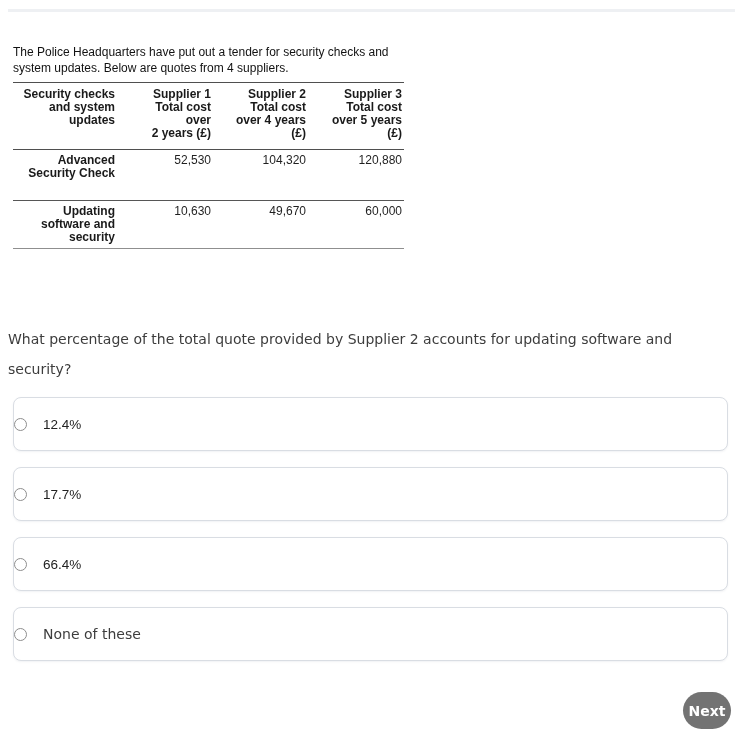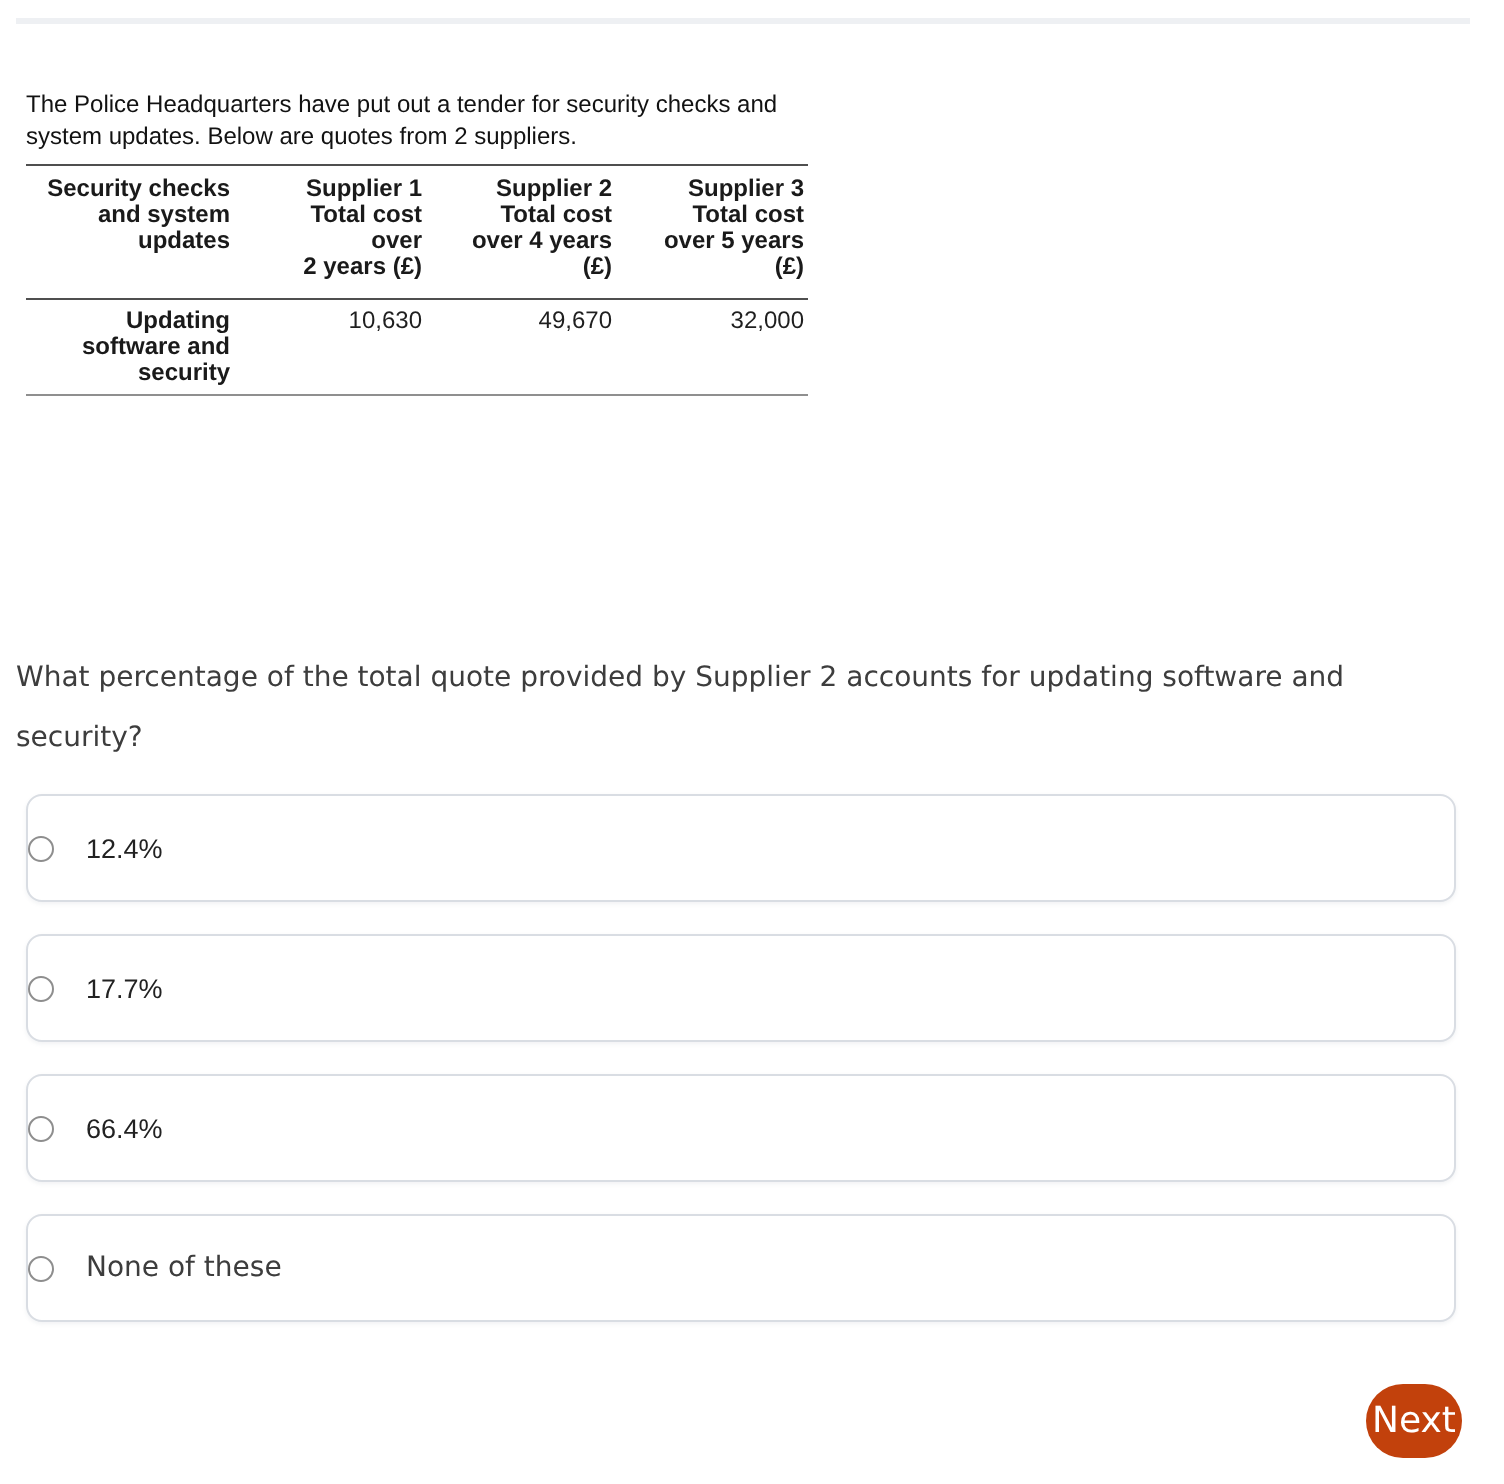--- a/index.html
+++ b/index.html
@@ -100,36 +100,36 @@
     font-size: 14px;
     color: #3d3d3d;
   }
 
   .next-btn {
     position: absolute;
     left: 683px; top: 692px;
     width: 48px; height: 37px;
     border: none;
     border-radius: 18.5px;
-    background: #c2410c;
+    background: #737373;
     color: #ffffff;
     font-family: "DejaVu Sans", sans-serif;
-    font-weight: normal;
-    font-size: 18px;
+    font-weight: bold;
+    font-size: 14px;
     text-align: center;
     cursor: pointer;
   }
 </style>
 </head>
 <body>
 
 <div class="top-divider"></div>
 
 <p class="intro">The Police Headquarters have put out a tender for security checks and
-system updates. Below are quotes from 2 suppliers.</p>
+system updates. Below are quotes from 4 suppliers.</p>
 
 <table class="quotes">
   <colgroup>
     <col style="width:104px">
       <col style="width:96px">
       <col style="width:95px">
       <col style="width:96px">
   </colgroup>
   <thead>
     <tr>
@@ -144,27 +144,34 @@
 Total cost
 over 4 years
 (£)</th>
       <th>Supplier 3
 Total cost
 over 5 years
 (£)</th>
     </tr>
   </thead>
   <tbody>
+    <tr class="row-2">
+      <th>Advanced
+Security Check</th>
+      <td>52,530</td>
+      <td>104,320</td>
+      <td>120,880</td>
+    </tr>
     <tr class="row-3">
       <th>Updating
 software and
 security</th>
       <td>10,630</td>
       <td>49,670</td>
-      <td>32,000</td>
+      <td>60,000</td>
     </tr>
   </tbody>
 </table>
 
 <p class="question">What percentage of the total quote provided by Supplier 2 accounts for updating software and
 security?</p>
 
 <div class="options">
   <div class="option-card">
     <span class="radio"></span>

